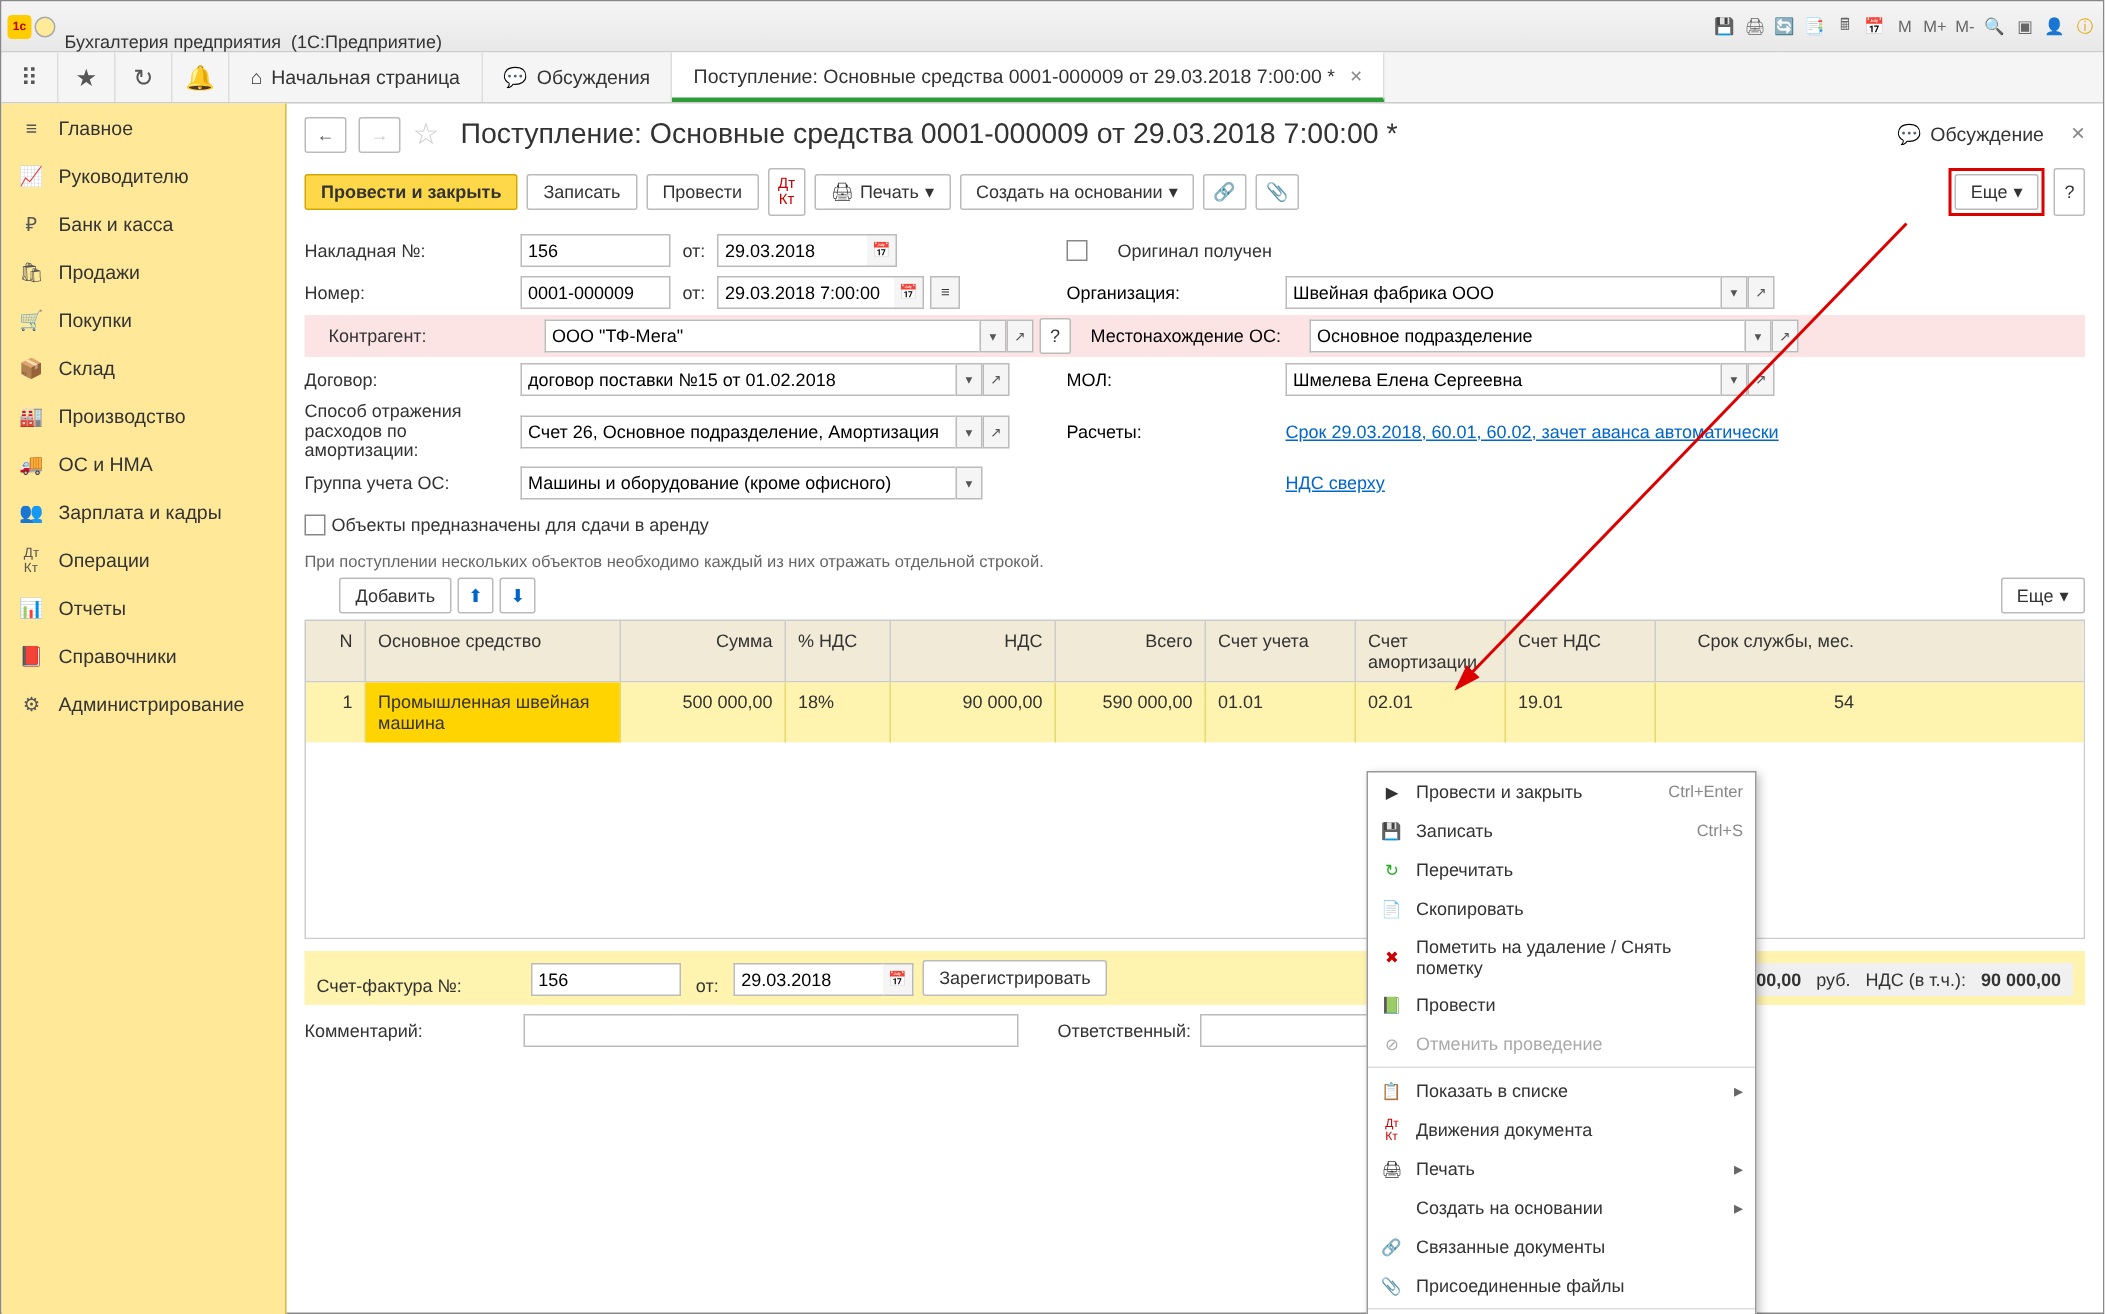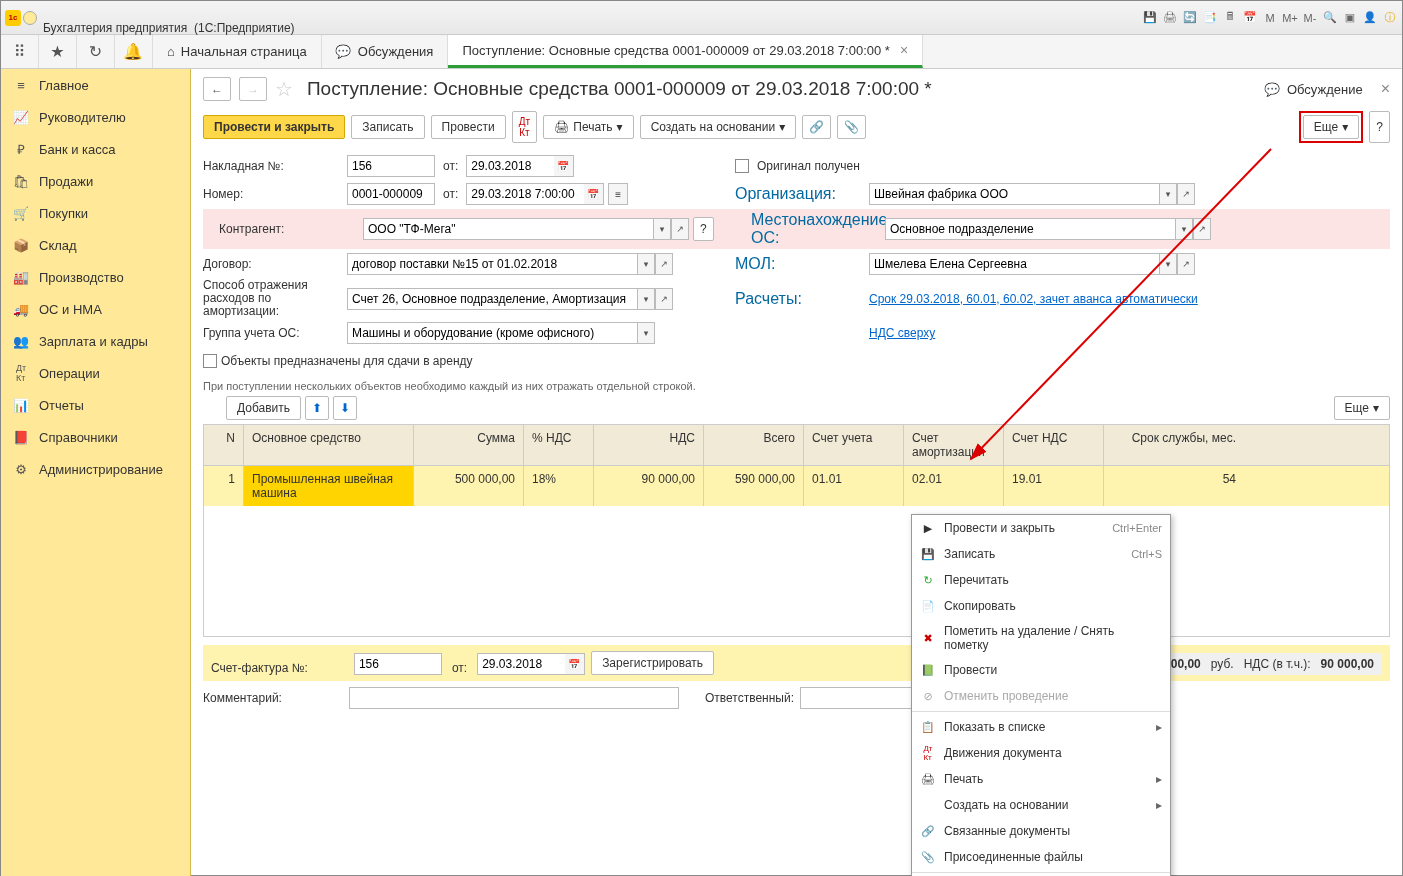--- a/index.html
+++ b/index.html
@@ -37,23 +37,23 @@
 .btn.yellow { background:#ffd84a; border-color:#d4a800; font-weight:bold;}
 .btn.icon { padding:4px 6px;}
 .cmd-right { margin-left:auto; display:flex; gap:6px;}
 .more-box { border:2px solid #d00; padding:2px;}
 
 .form { display:flex; flex-direction:column; gap:2px;}
 .frow { display:flex; align-items:center; min-height:26px;}
 .fcell-l { width:140px; font-size:12px; color:#333;}
 .fcell-l.wide { width:140px; line-height:13px;}
 .fcol-left { display:flex; align-items:center; gap:4px; flex:0 0 500px;}
-.fcol-right { display:flex; align-items:center; gap:4px; margin-left:32px;}
-.fcell-r { width:130px; font-size:16px; color:#0369a1;}
-.inp { border:1px solid #bbb; height:22px; padding:0 4px; font-size:12px; background:#fff;} .inp.w100{width:88px;} .inp.w120{width:118px;} .inp.w300{width:290px;}
+.fcol-right { display:flex; align-items:center; gap:16px; margin-left:8px;}
+.fcell-r { width:130px; font-size:12px; color:#000000;}
+.inp { border:1px solid #bbb; height:22px; padding:0 4px; font-size:12px; background:#fff;} .inp.w100{width:100px;} .inp.w120{width:118px;} .inp.w300{width:290px;}
 .combo { display:flex; }
 .combo .inp{border-right:none;}
 .combo .cb-btn{width:18px;height:22px;border:1px solid #bbb;background:#f5f5f5;display:flex;align-items:center;justify-content:center;font-size:9px;color:#555;}
 .cal-btn{width:20px;height:22px;border:1px solid #bbb;border-left:none;background:#f5f5f5;display:flex;align-items:center;justify-content:center;font-size:10px;}
 .lbl-from{font-size:12px;color:#333;margin:0 4px;}
 .row-pink{background:#fce4e4;padding:2px 16px;}
 .link{color:#0066cc;text-decoration:underline;font-size:12px;}
 .chk{width:14px;height:14px;border:1px solid #888;display:inline-block;margin-right:4px;vertical-align:middle;}
 .hint{font-size:11px;color:#666;margin:4px 0;}
 

